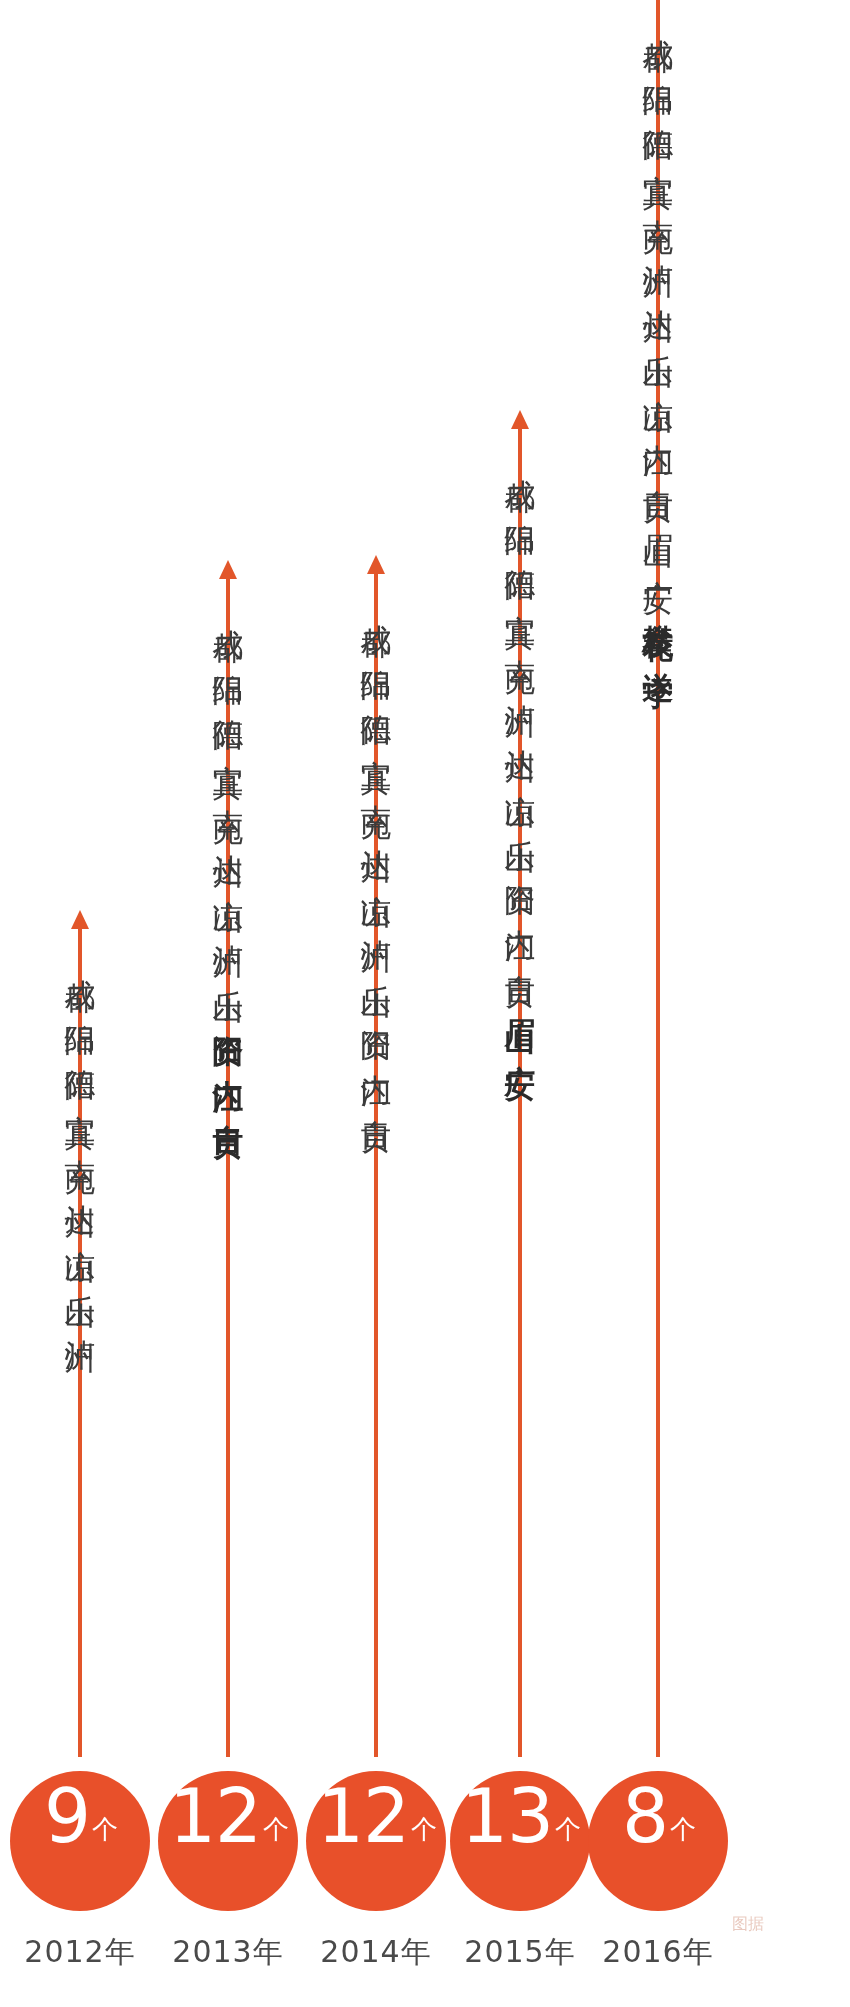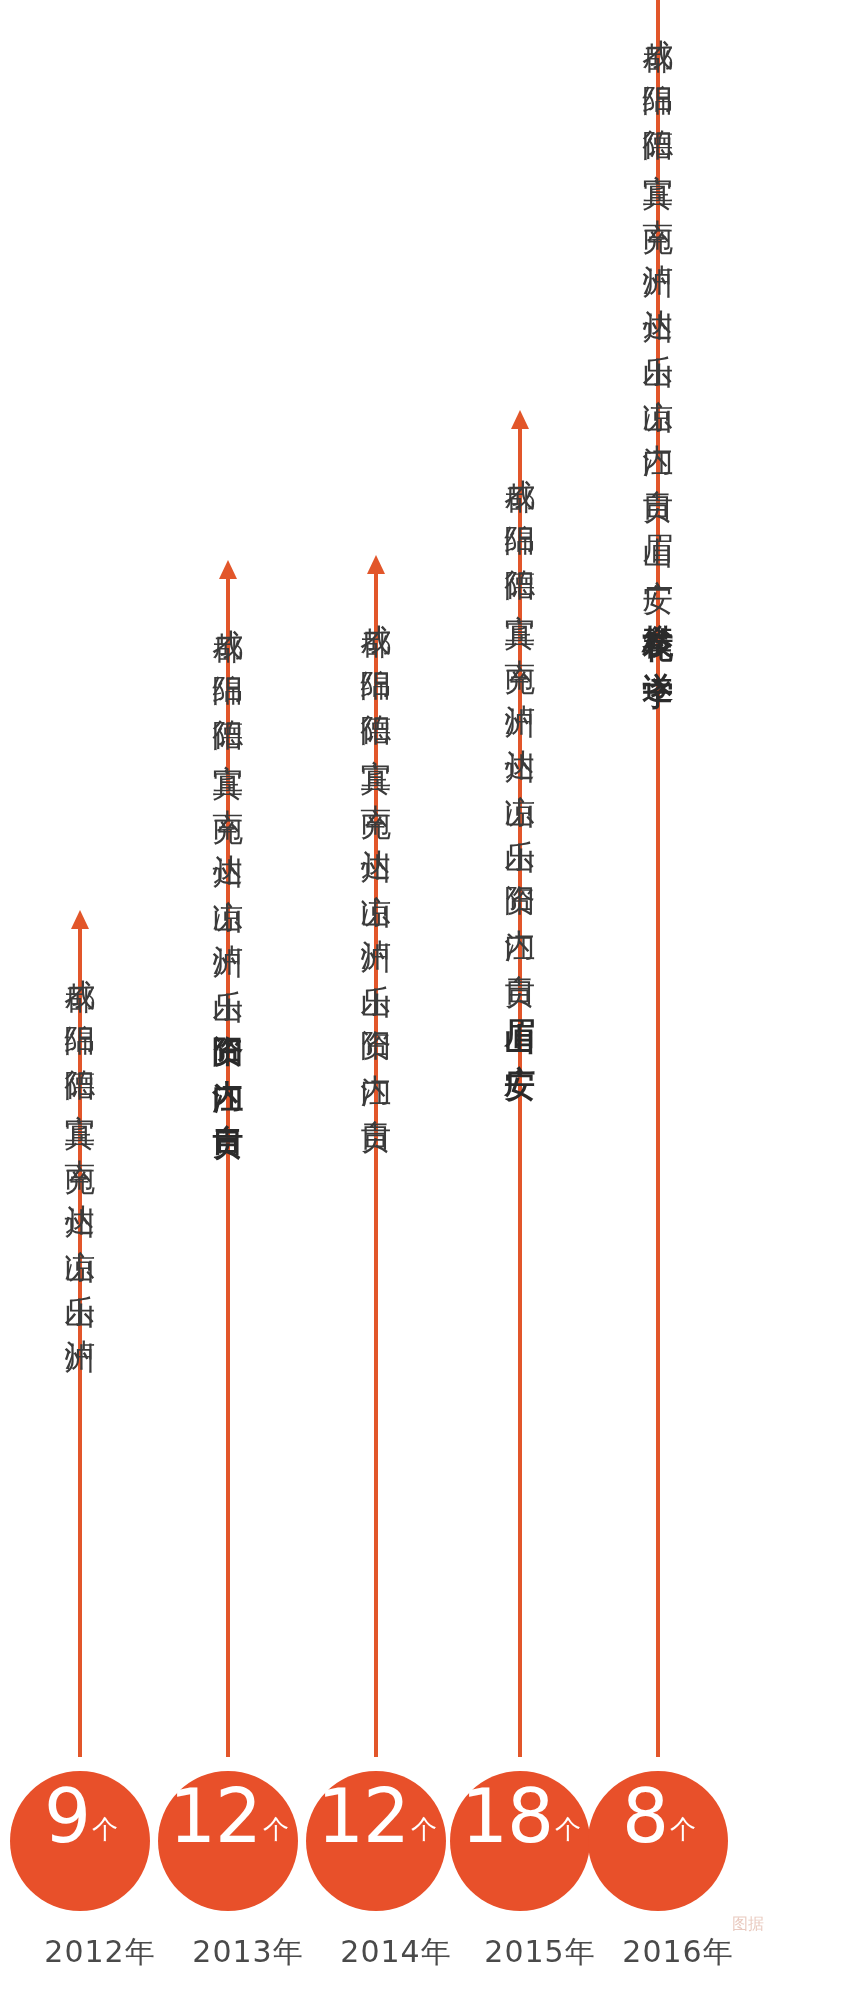--- a/index.html
+++ b/index.html
@@ -120,21 +120,20 @@
   .year {
     position: absolute;
     bottom: 34px;
     left: 0;
     width: 160px;
     text-align: center;
     font-size: 30px;
     color: #4a4a4a;
     font-family: "DejaVu Sans", "Liberation Sans", sans-serif;
     letter-spacing: 1px;
-    padding-left: 20px;
   }
   .watermark {
     position: absolute;
     right: 86px;
     bottom: 72px;
     font-size: 16px;
     color: #e2b9ab;
     font-family: Liberation Mono, monospace;
     opacity: 0.75;
   }
@@ -196,21 +195,21 @@
     <div class="column" style="left:440px;">
       <div class="arrow-wrap" style="height:1330px;">
         <div class="arrow" style="height:1330px;"></div>
       </div>
       <div class="cities" style="height:1290px;">
         <div class="cities-inner">
           <span>成都 绵阳 德阳 宜宾 南充 泸州 达州 凉山 乐山 资阳 内江 自贡 </span><span class="new">眉山 广安</span>
         </div>
       </div>
       <div class="badge">
-        <span class="num">18</span>
+        <span class="num">13</span>
           <span class="unit">个</span>
       </div>
       <div class="year">2015年</div>
     </div>
 
     <div class="column" style="left:578px;">
       <div class="arrow-wrap" style="height:1760px;">
         <div class="arrow" style="height:1760px;"></div>
       </div>
       <div class="cities" style="height:1730px;">

